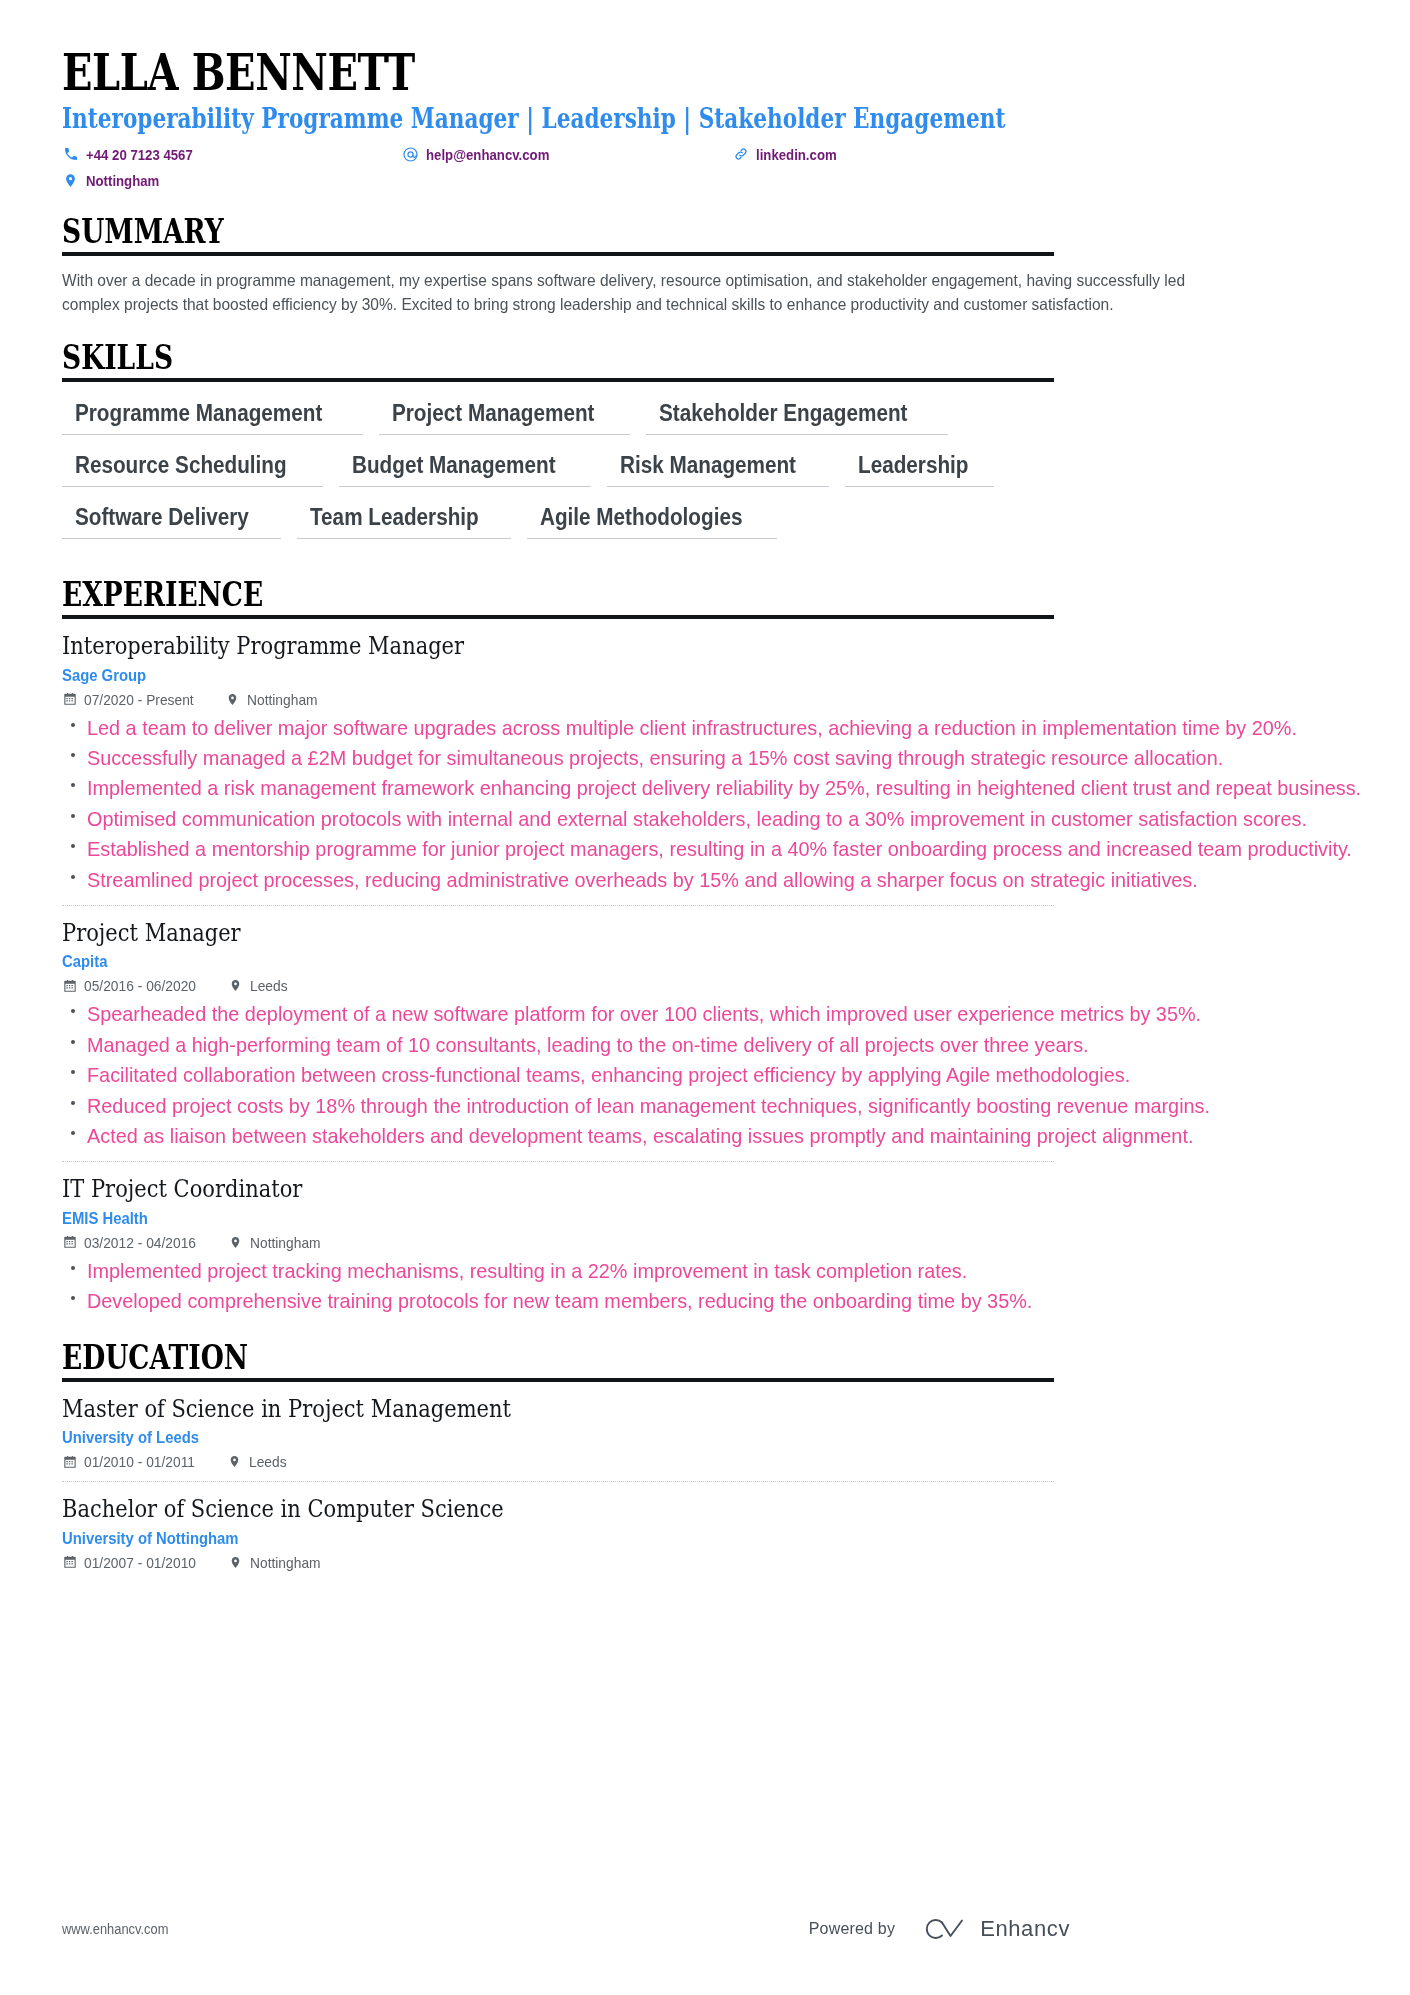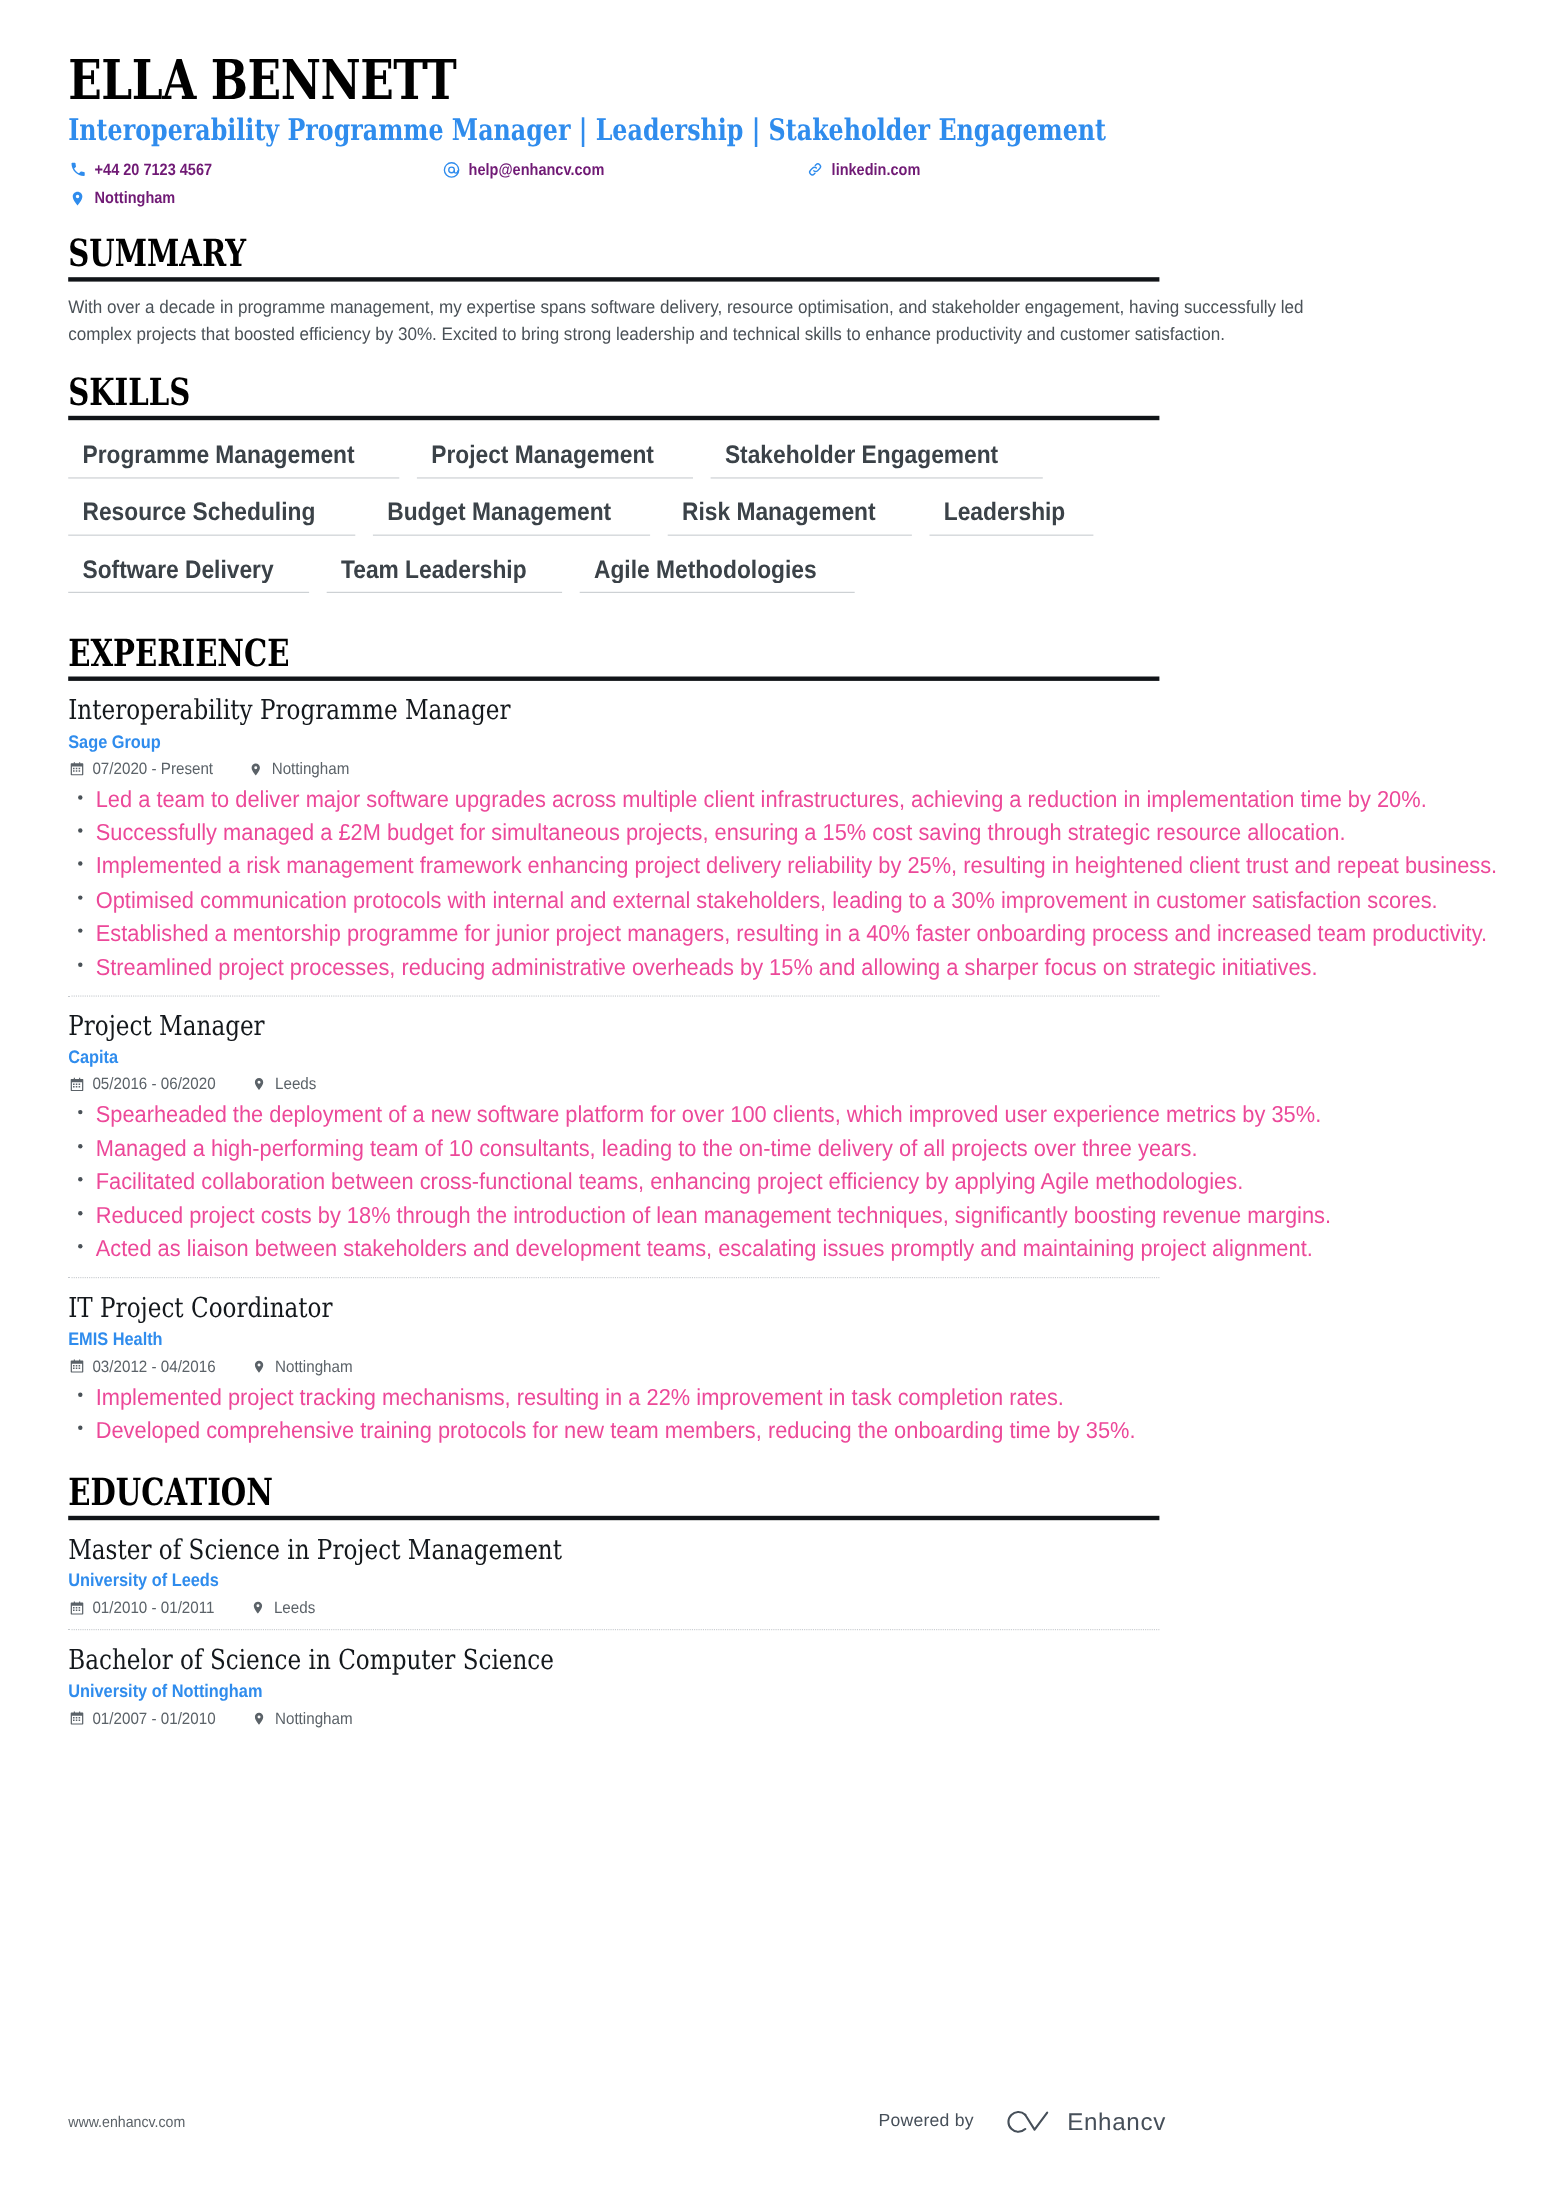--- a/index.html
+++ b/index.html
@@ -219,21 +219,21 @@
     border-radius: 50%;
     background: #4a5157;
   }
 
   .edu-entry .entry-meta { margin-bottom: 2px; }
 
   
   .footer {
     position: absolute;
     left: 62px;
-    right: 56px;
+    right: 46px;
     bottom: 52px;
     display: flex;
     align-items: center;
     justify-content: space-between;
     gap: 45px;
   }
   .footer-url {
     font-size: 14px;
     color: #5b6268;
   }

